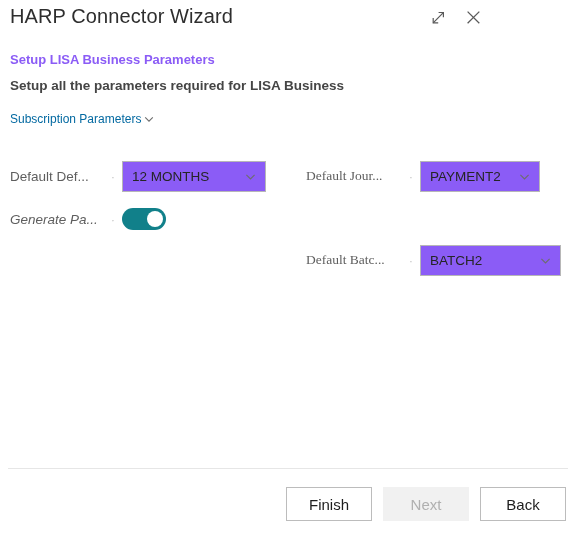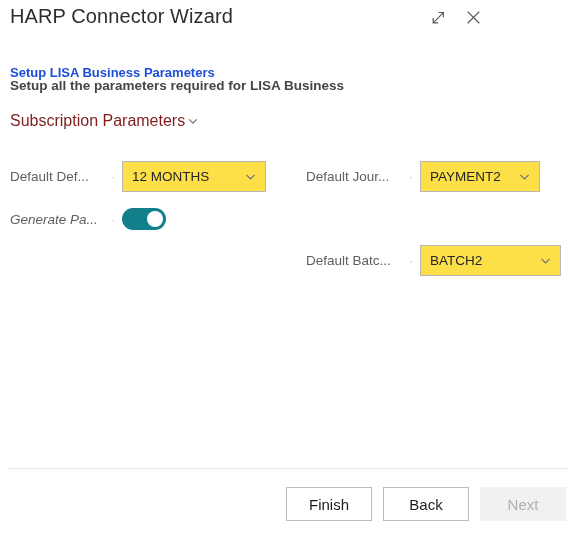--- a/index.html
+++ b/index.html
@@ -61,23 +61,22 @@
   }
   .ticon svg { display: block; }
 
   
   .step-title {
     position: absolute;
     left: 10px;
     top: 52px;
     font-size: 13px;
     font-weight: bold;
-    color: #1d4ed8;
-    white-space: nowrap;
-    margin-top: 13px;
+    color: #8b5cf6;
+    white-space: nowrap;
   }
   .step-sub {
     position: absolute;
     left: 10px;
     top: 78px;
     font-size: 13.5px;
     font-weight: 700;
     color: #454545;
     white-space: nowrap;
   }
@@ -86,22 +85,22 @@
   .group-header {
     position: absolute;
     left: 10px;
     top: 112px;
     display: flex;
     align-items: center;
     gap: 1px;
     cursor: pointer;
   }
   .group-header .gh-label {
-    font-size: 16px;
-    color: #7f1d1d;
+    font-size: 12px;
+    color: #0369a1;
     white-space: nowrap;
   }
   .group-header .chev {
     width: 14px;
     height: 14px;
     display: flex;
     align-items: center;
     justify-content: center;
     color: #6d6d6d;
   }
@@ -122,28 +121,28 @@
   .f-dot {
     font-size: 13px;
     color: #c8c8c8;
     line-height: 1;
   }
 
   
   .col-l .f-label { width: 94px; }
   .col-l .f-dot  { width: 18px; text-align: center; }
   
-  .col-r .f-label { width: 96px; }
+  .col-r .f-label { width: 96px; font-family: Liberation Serif, serif; }
   .col-r .f-dot  { width: 18px; text-align: center; }
 
   .combo {
     box-sizing: border-box;
     height: 31px;
     border: 1px solid #b7b7b7;
-    background: #fde047;
+    background: #8b5cf6;
     display: flex;
     align-items: center;
     justify-content: space-between;
     padding: 0 7px 0 9px;
     cursor: pointer;
   }
   .combo .cval {
     font-size: 13.5px;
     color: #252525;
     white-space: nowrap;
@@ -302,17 +301,17 @@
         <svg width="13" height="13" viewBox="0 0 13 13" fill="none" stroke="currentColor" stroke-width="1.1">
           <path d="M2.4 4.8 L6.5 8.9 L10.6 4.8"></path>
         </svg>
       </span>
     </div>
   </div>
 
   <div class="divider"></div>
   <div class="footer">
     <button class="btn">Finish</button>
+    <button class="btn disabled">Next</button>
     <button class="btn">Back</button>
-    <button class="btn disabled">Next</button>
   </div>
 
 </div>
 
 </body></html>

